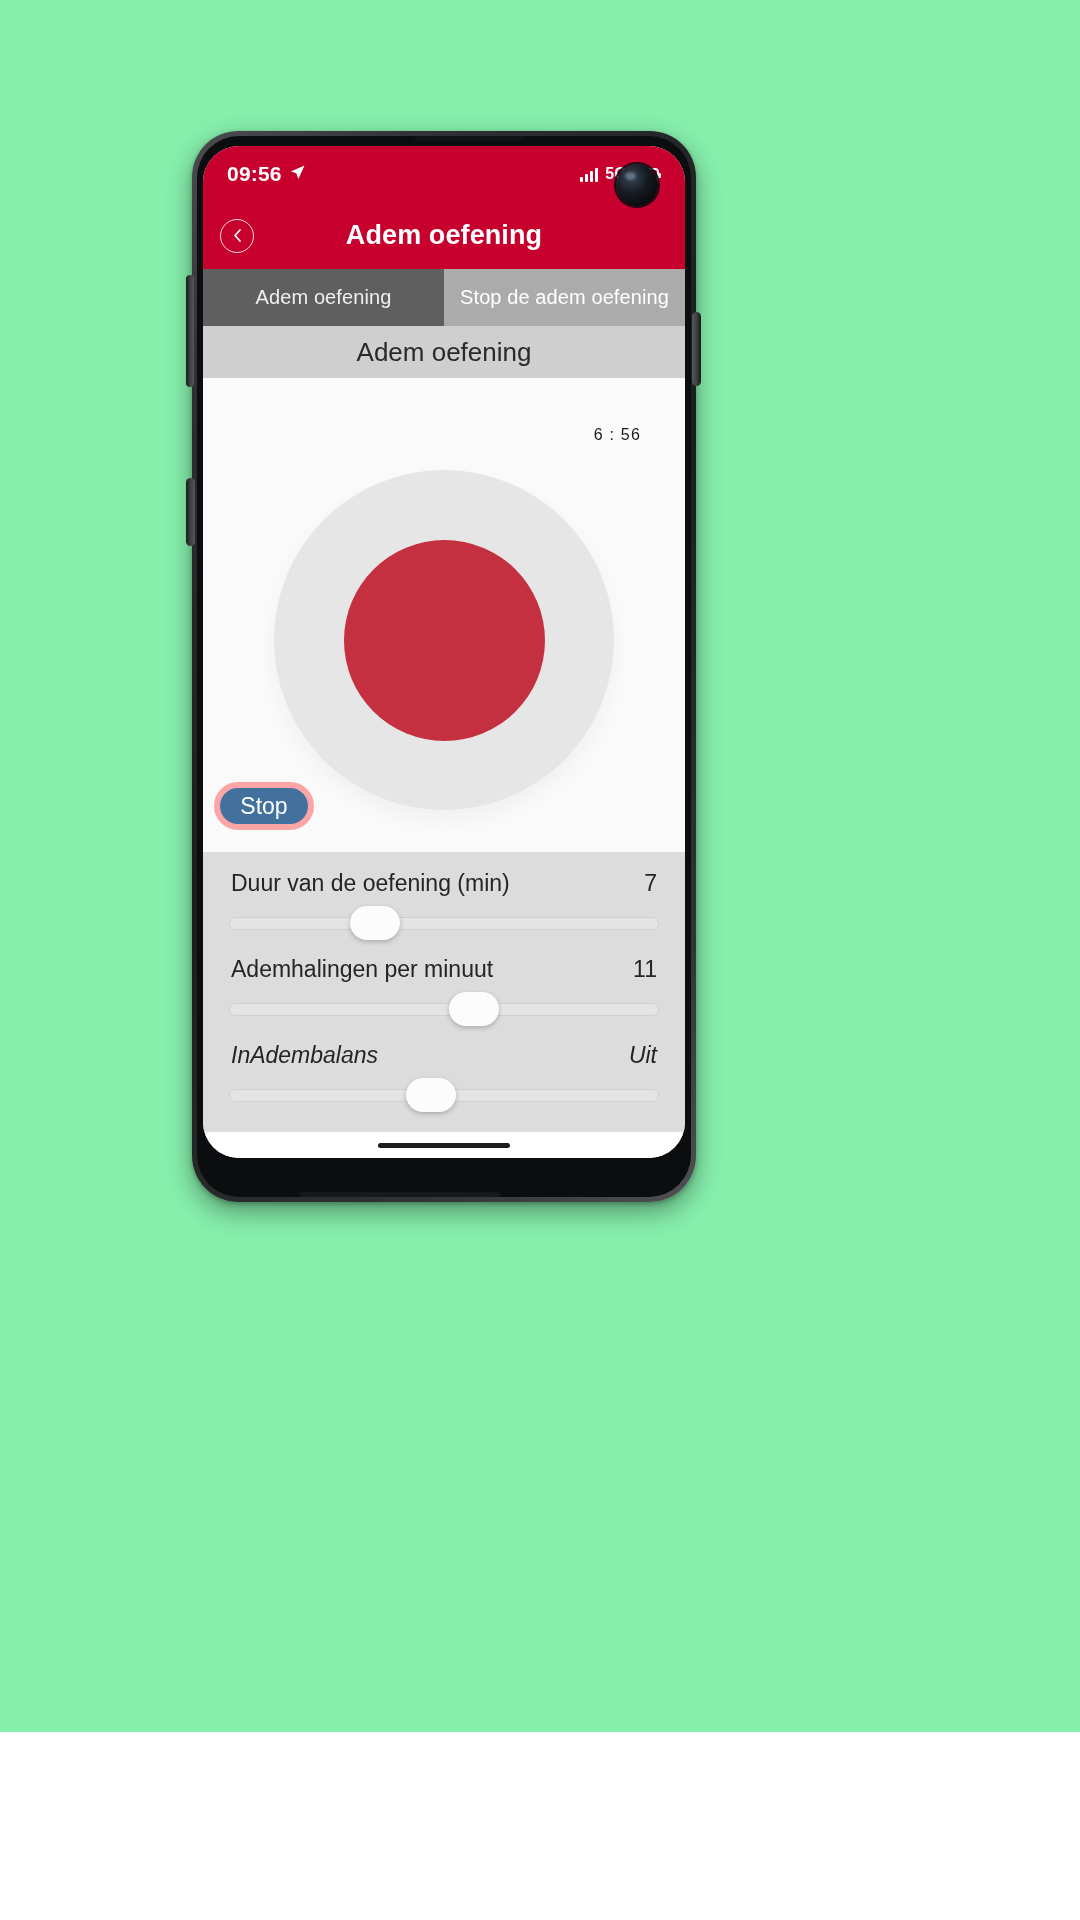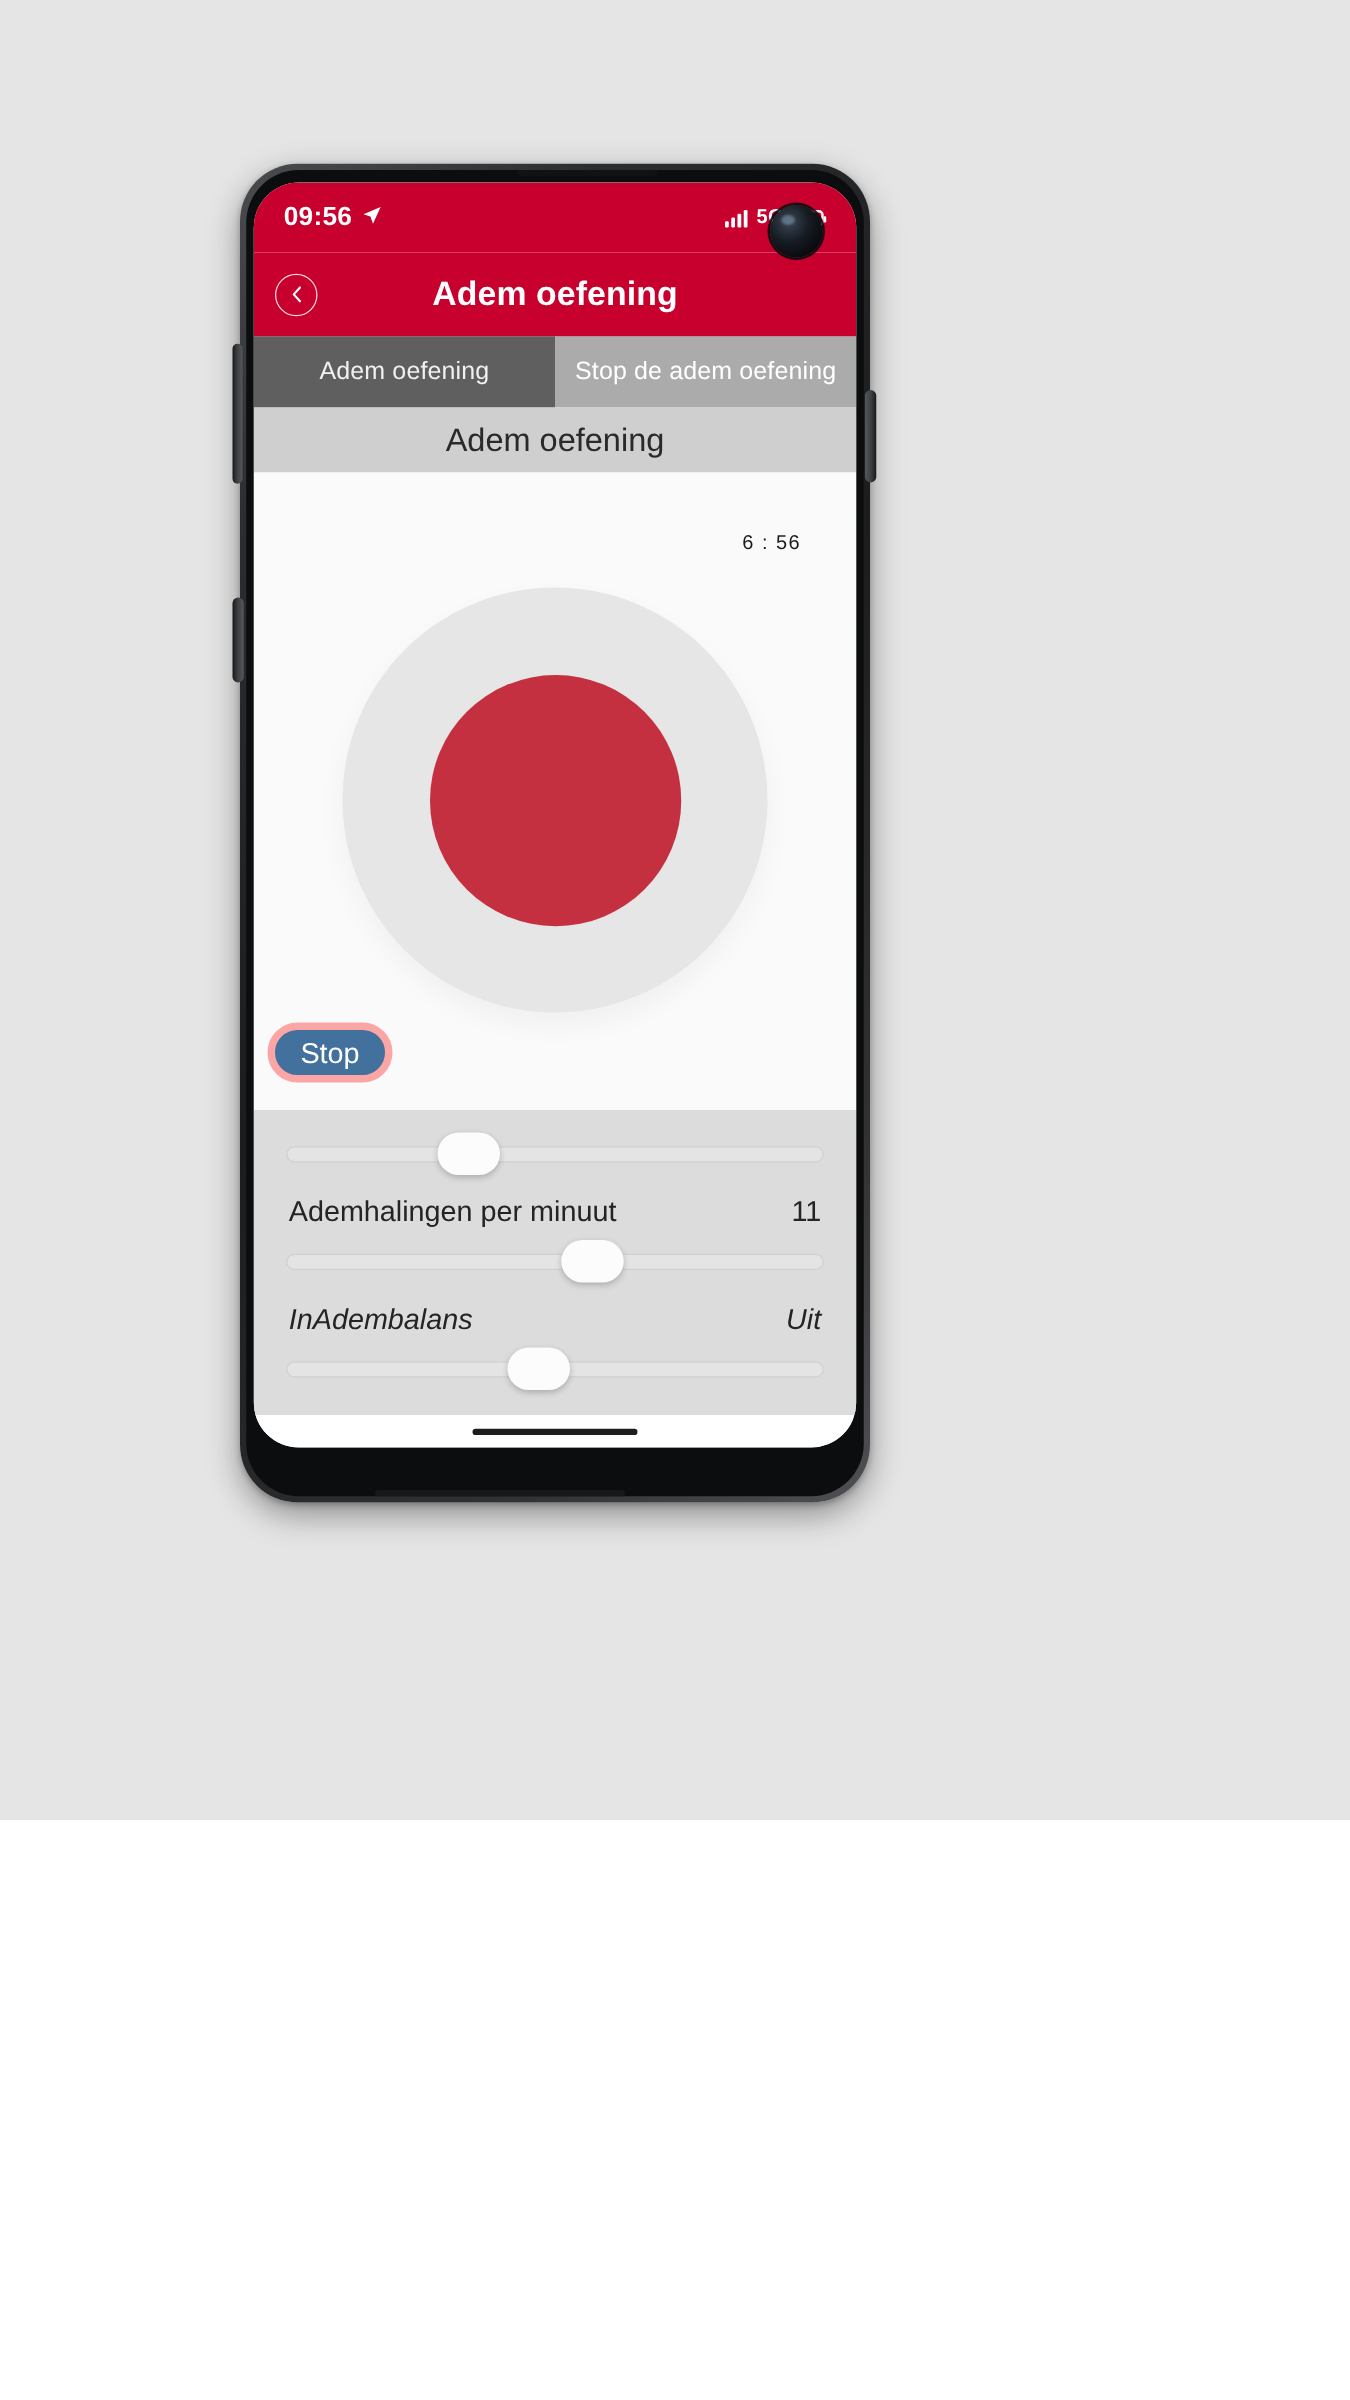--- a/index.html
+++ b/index.html
@@ -8,22 +8,22 @@
     width: 1080px;
     height: 1920px;
     background: #ffffff;
     font-family: "Liberation Sans", sans-serif;
     overflow: hidden;
   }
 
   #stage {
     position: relative;
     width: 1080px;
-    height: 1456px;
-    background: #e5e5e5;
+    height: 1732px;
+    background: #86efac;
   }
 
   
   .phone-frame {
     position: absolute;
     left: 192px;
     top: 131px;
     width: 504px;
     height: 1071px;
     border-radius: 46px;
@@ -473,20 +473,24 @@
       </div>
 
       <div class="stop-btn">
         <span>Stop</span>
       </div>
     </div>
 
     <div class="controls">
 
       <div class="ctrl-row">
+        <div class="ctrl-head">
+          <span>Duur van de oefening (min)</span>
+          <span>7</span>
+        </div>
         <div class="slider">
           <div class="slider-track"></div>
           <div class="slider-thumb" style="left: 34%;"></div>
         </div>
       </div>
 
       <div class="ctrl-row">
         <div class="ctrl-head">
           <span>Ademhalingen per minuut</span>
           <span>11</span>

